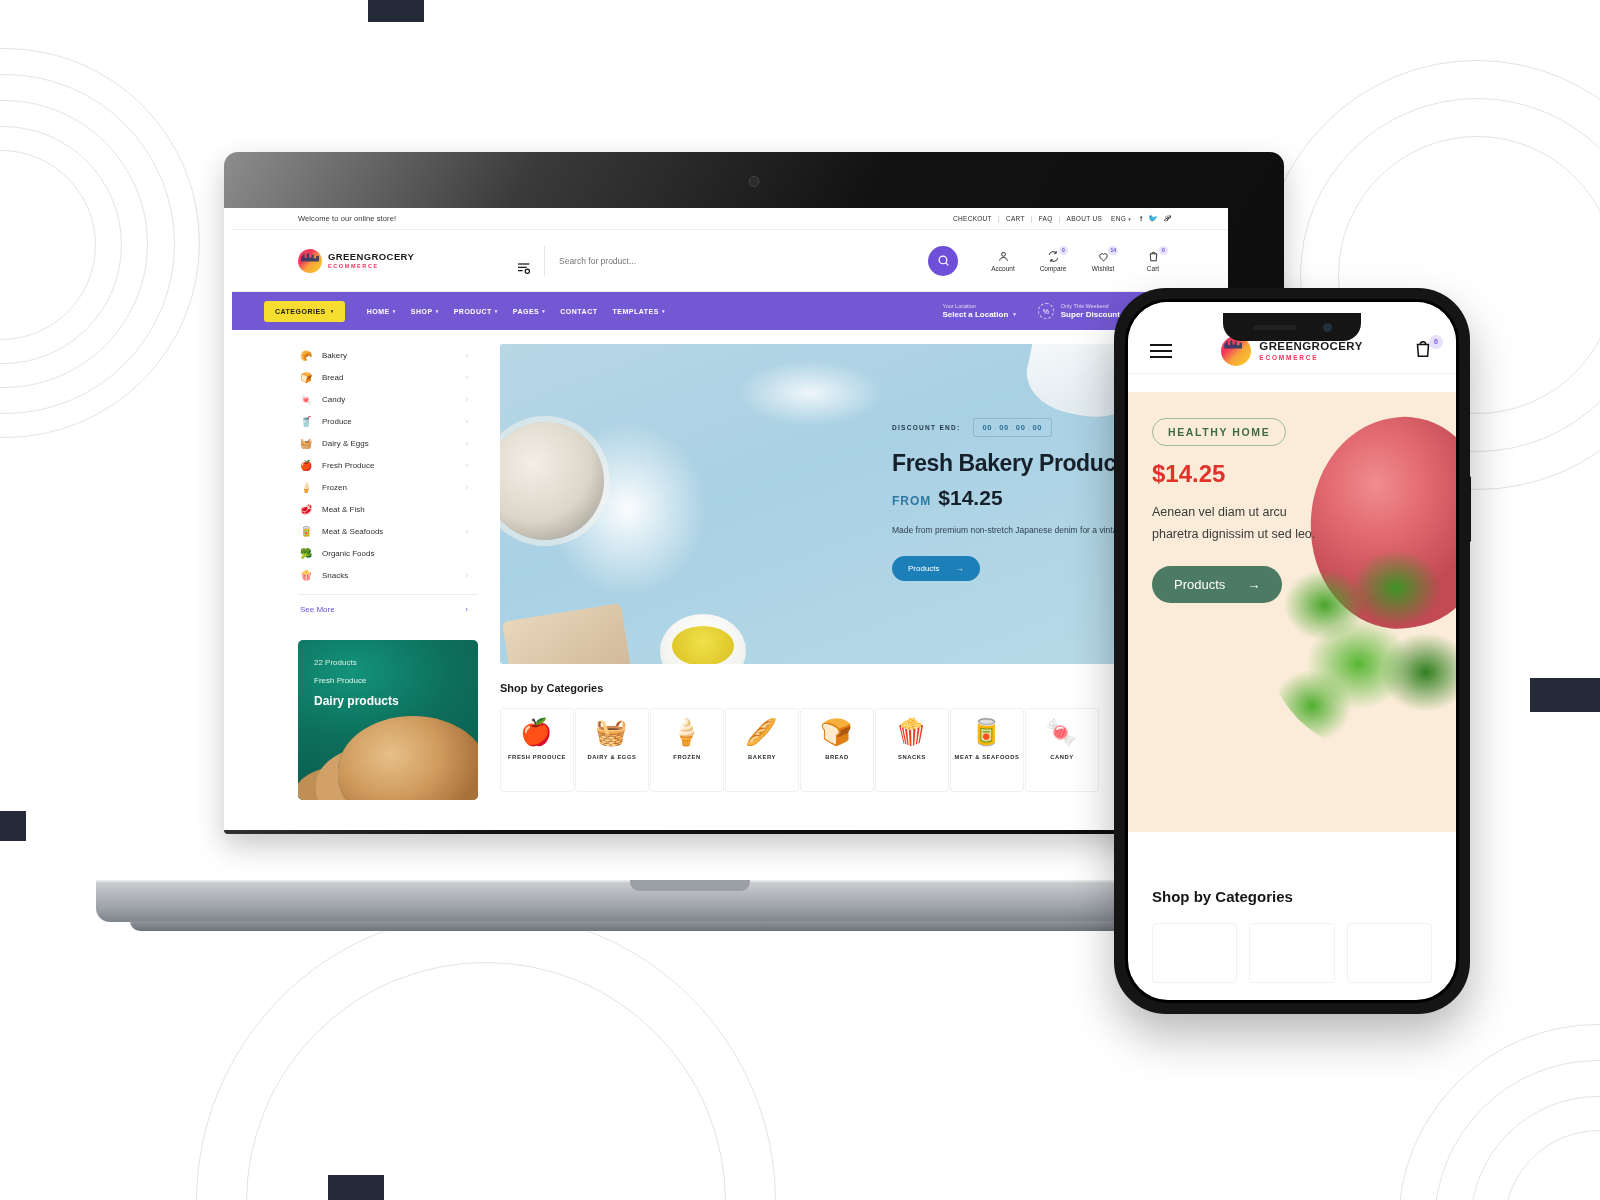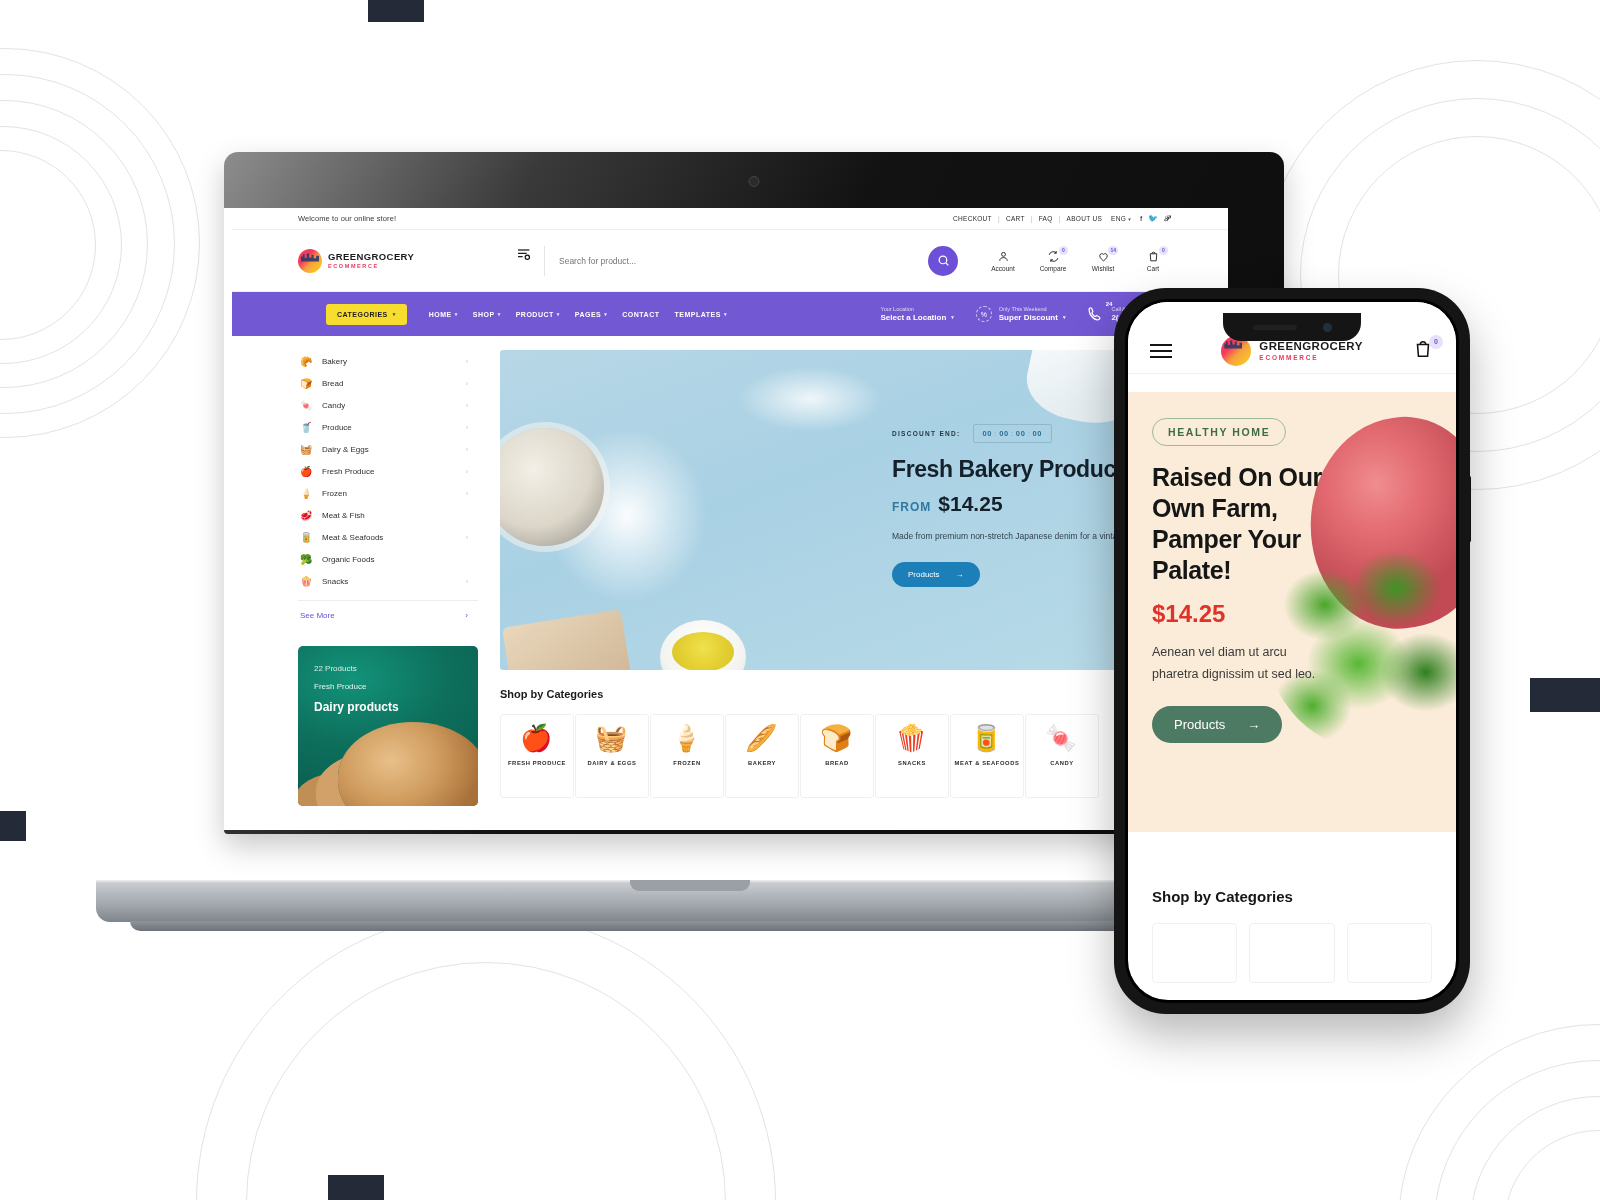--- a/index.html
+++ b/index.html
@@ -87,21 +87,21 @@
   .logo-mark:before{
     content:""; position:absolute; left:3px; top:4px; width:18px; height:9px;
     background:
       linear-gradient(180deg,#2b3a67 0%, #2b3a67 100%);
     clip-path: polygon(0 100%,0 45%,10% 45%,10% 20%,20% 20%,20% 60%,32% 60%,32% 10%,45% 10%,45% 55%,58% 55%,58% 25%,70% 25%,70% 65%,84% 65%,84% 35%,100% 35%,100% 100%);
     opacity:.9;
   }
   .logo-text .l1 { font-size: 9.5px; font-weight: 800; letter-spacing:.4px; color:#1b1b1b; line-height:1; }
   .logo-text .l2 { font-size: 5.5px; font-weight: 700; letter-spacing:1.6px; color:#f2355c; margin-top:2px; }
 
-  .search-zone { flex:1; display:flex; align-items:flex-start; gap:12px; }
+  .search-zone { flex:1; display:flex; align-items:flex-end; gap:12px; }
   .cat-icon { width:16px; height:16px; color:#111; flex:none; }
   .search-box {
     flex:1; display:flex; align-items:center; justify-content:space-between;
     border-left:1px solid #e5e5e5; padding-left: 14px;
   }
   .search-input {
     border:0; outline:0; font-size:8.5px; color:#8b8b8b; background:transparent;
     font-family:"Liberation Sans", sans-serif; width: 300px;
   }
   .search-btn {
@@ -116,22 +116,22 @@
   }
   .util svg { width:13px; height:13px; }
   .badge {
     position:absolute; top:-4px; right:2px;
     min-width: 9px; height: 9px; padding: 0 2px; border-radius: 5px;
     background:#e7e1fb; color:#6d4fd8; font-size:5px; font-weight:700;
     display:flex; align-items:center; justify-content:center; line-height:1;
   }
 
   .navbar {
-    height: 44px; background:#7358d4; display:flex; align-items:center;
-    padding: 0 94px; gap: 0;
+    height: 38px; background:#7358d4; display:flex; align-items:center;
+    padding: 0 32px; gap: 0;
   }
   .cat-btn {
     background:#f7dd30; color:#1b1b1b; font-size:7px; font-weight:800;
     letter-spacing:.5px; padding:7px 11px; border-radius:3px; border:0; cursor:pointer;
     display:flex; align-items:center; gap:5px;
   }
   .nav-links { display:flex; align-items:center; gap:15px; margin-left: 22px; }
   .nav-links a {
     color:#fff; font-size:7px; font-weight:700; letter-spacing:.5px;
     text-decoration:none; display:flex; align-items:center; gap:3px;
@@ -696,21 +696,20 @@
               </svg>
               <span class="badge">0</span>
             </div>
           </div>
 
           <div class="m-hero">
             <div class="meat"></div>
             <div class="parsley"></div>
             <div class="m-hero-inner">
               <span class="pill">HEALTHY HOME</span>
-              <div class="m-h1">Raised On Our Own Farm, Pamper Your Palate!</div>
               <div class="m-price">$14.25</div>
               <div class="m-desc">Aenean vel diam ut arcu pharetra dignissim ut sed leo.</div>
               <button class="m-btn">
                 <span>Products</span>
                 <span>→</span>
               </button>
             </div>
           </div>
 
           <div class="m-shop-title">Shop by Categories</div>

